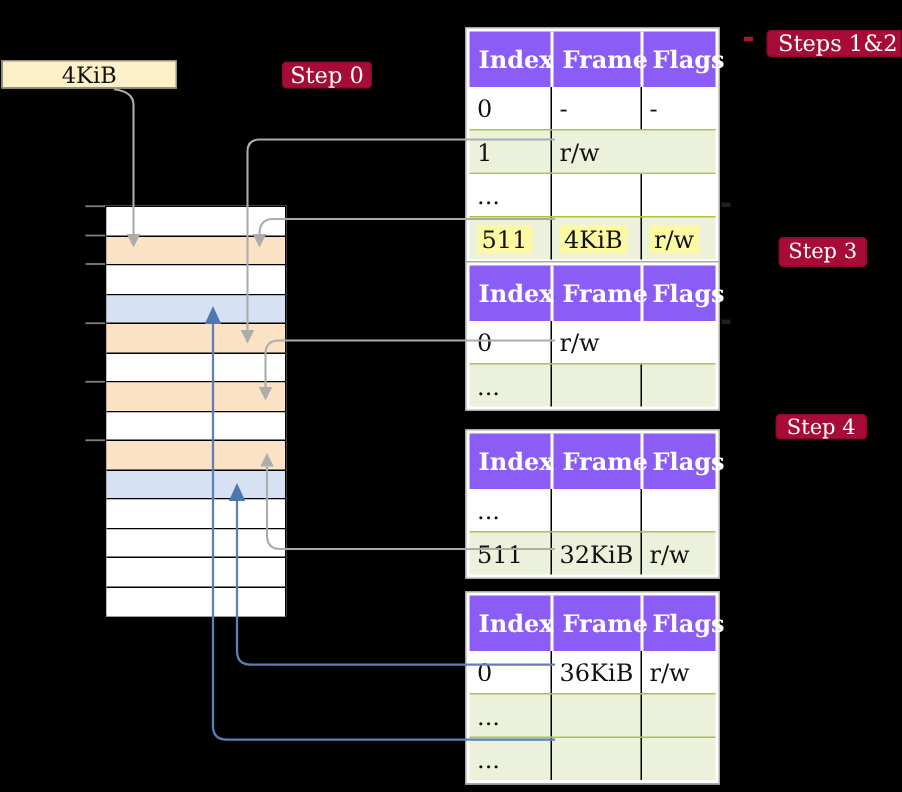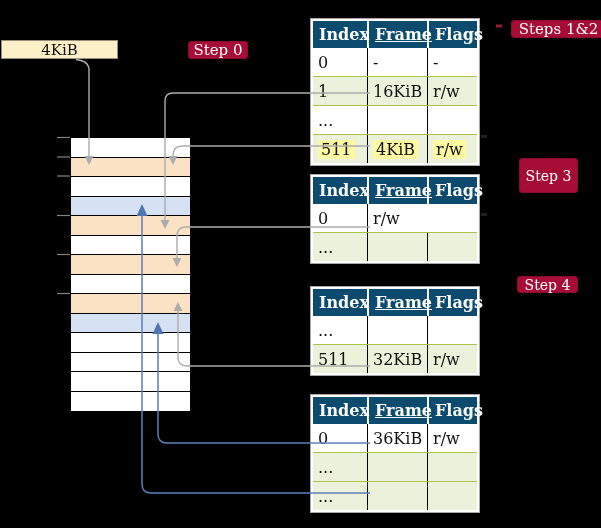--- a/index.html
+++ b/index.html
@@ -17,45 +17,45 @@
   }
   
   .badge{
     position:absolute;background:#a60c35;border:1px solid #8c0a2d;
     color:#fff;font-size:15px;border-radius:3px;
     display:flex;align-items:center;justify-content:center;
     box-sizing:border-box;white-space:nowrap;
   }
   #badge-step0 {left:188px;top:41px;width:60px;height:18px;}
   #badge-steps12{left:511px;top:20px;width:95px;height:18px;border-radius:3px 0 0 3px;}
-  #badge-step3 {left:519px;top:158px;width:59px;height:35px;font-size:14px;}
+  #badge-step3 {left:519px;top:158px;width:59px;height:20px;font-size:14px;}
   #badge-step4 {left:517px;top:276px;width:61px;height:17px;font-size:14px;}
   
   .memory{
     position:absolute;left:70px;top:137px;width:121px;height:274px;
     border:1px solid #000;background:#fff;box-sizing:border-box;
   }
   .memory .mrow{height:19.5px;box-sizing:border-box;border-bottom:1px solid #000;}
   .memory .mrow:last-child{border-bottom:none;}
   
   .ptable{
     position:absolute;left:310px;width:170px;background:#fff;
     border:1px solid #a8a8a8;padding:2px;box-sizing:border-box;
   }
   #pt-steps12{top:18px;}
   #pt-step3  {top:174px;}
   #pt-step4  {top:286px;}
   #pt-final  {top:394px;}
-  .phead{display:flex;height:27px;background:#0c4a6e;}
+  .phead{display:flex;height:37px;background:#8b5cf6;}
   .phead .hc{
     width:54px;box-sizing:border-box;color:#fff;font-weight:bold;font-size:16px;
     display:flex;align-items:center;padding-left:6px;
   }
   .phead .hc+.hc{border-left:2px solid #ffffff;}
-  .phead .hc:nth-child(2){width:60px;text-decoration:underline;}
+  .phead .hc:nth-child(2){width:60px;}
   .phead .hc:nth-child(3){width:50px;}
   .prow{display:flex;height:28px;background:#fff;}
   .prow+.prow{border-top:1px solid #a9c446;}
   .prow.shaded{background:#ebf1da;}
   .prow .bc{
     width:54px;box-sizing:border-box;font-size:16px;color:#111;
     display:flex;align-items:center;padding-left:5px;
   }
   .prow .bc+.bc{border-left:1px solid #000;}
   .prow .bc:nth-child(2){width:60px;}
@@ -112,21 +112,20 @@
       <div class="hc">Frame</div>
       <div class="hc">Flags</div>
     </div>
     <div class="prow">
       <div class="bc">0</div>
       <div class="bc">-</div>
       <div class="bc">-</div>
     </div>
     <div class="prow shaded">
       <div class="bc">1</div>
-      <div class="bc">16KiB</div>
       <div class="bc">r/w</div>
     </div>
     <div class="prow">
       <div class="bc">...</div>
       <div class="bc"></div>
       <div class="bc"></div>
     </div>
     <div class="prow shaded">
       <div class="bc">
         <span class="hl">511</span>

